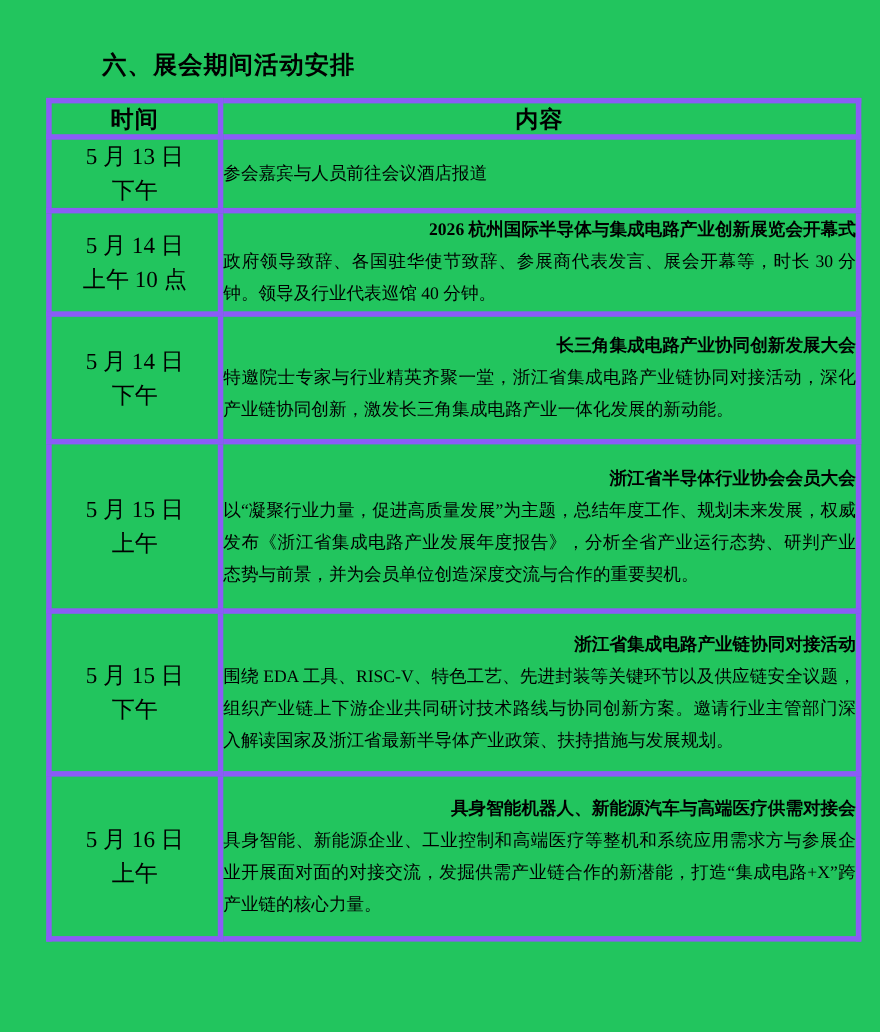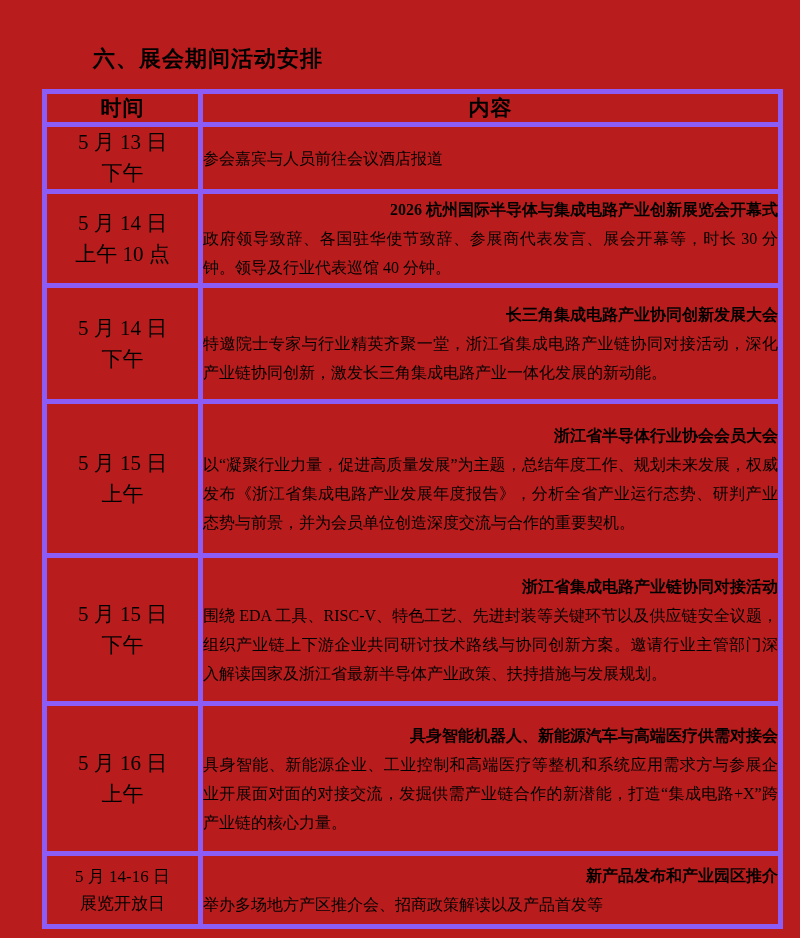--- a/index.html
+++ b/index.html
@@ -9,21 +9,21 @@
     width: 800px;
     height: 938px;
     overflow: hidden;
     font-family: "Liberation Serif", "DejaVu Serif", serif;
     color: #000000;
   }
   .page {
     position: relative;
     width: 800px;
     height: 938px;
-    background: #b91c1c;
+    background: #22c55e;
   }
   .doc-title {
     position: absolute;
     left: 93px;
     top: 44px;
     margin: 0;
     font-size: 22px;
     line-height: 30px;
     font-weight: 700;
     letter-spacing: 1px;
@@ -155,26 +155,16 @@
         <td class="time-cell">
           <div>5 月 16 日</div>
           <div>上午</div>
         </td>
         <td class="content-cell">
           <div class="event-title">具身智能机器人、新能源汽车与高端医疗供需对接会</div>
           <div class="event-desc">具身智能、新能源企业、工业控制和高端医疗等整机和系统应用需求方与参展企业开展面对面的对接交流，发掘供需产业链合作的新潜能，打造“集成电路+X”跨产业链的核心力量。</div>
         </td>
       </tr>
 
-      <tr class="r7">
-        <td class="time-cell">
-          <div>5 月 14-16 日</div>
-          <div>展览开放日</div>
-        </td>
-        <td class="content-cell">
-          <div class="event-title">新产品发布和产业园区推介</div>
-          <div class="event-desc">举办多场地方产区推介会、招商政策解读以及产品首发等</div>
-        </td>
-      </tr>
 
     </tbody>
   </table>
 </div>
 
 </body></html>

